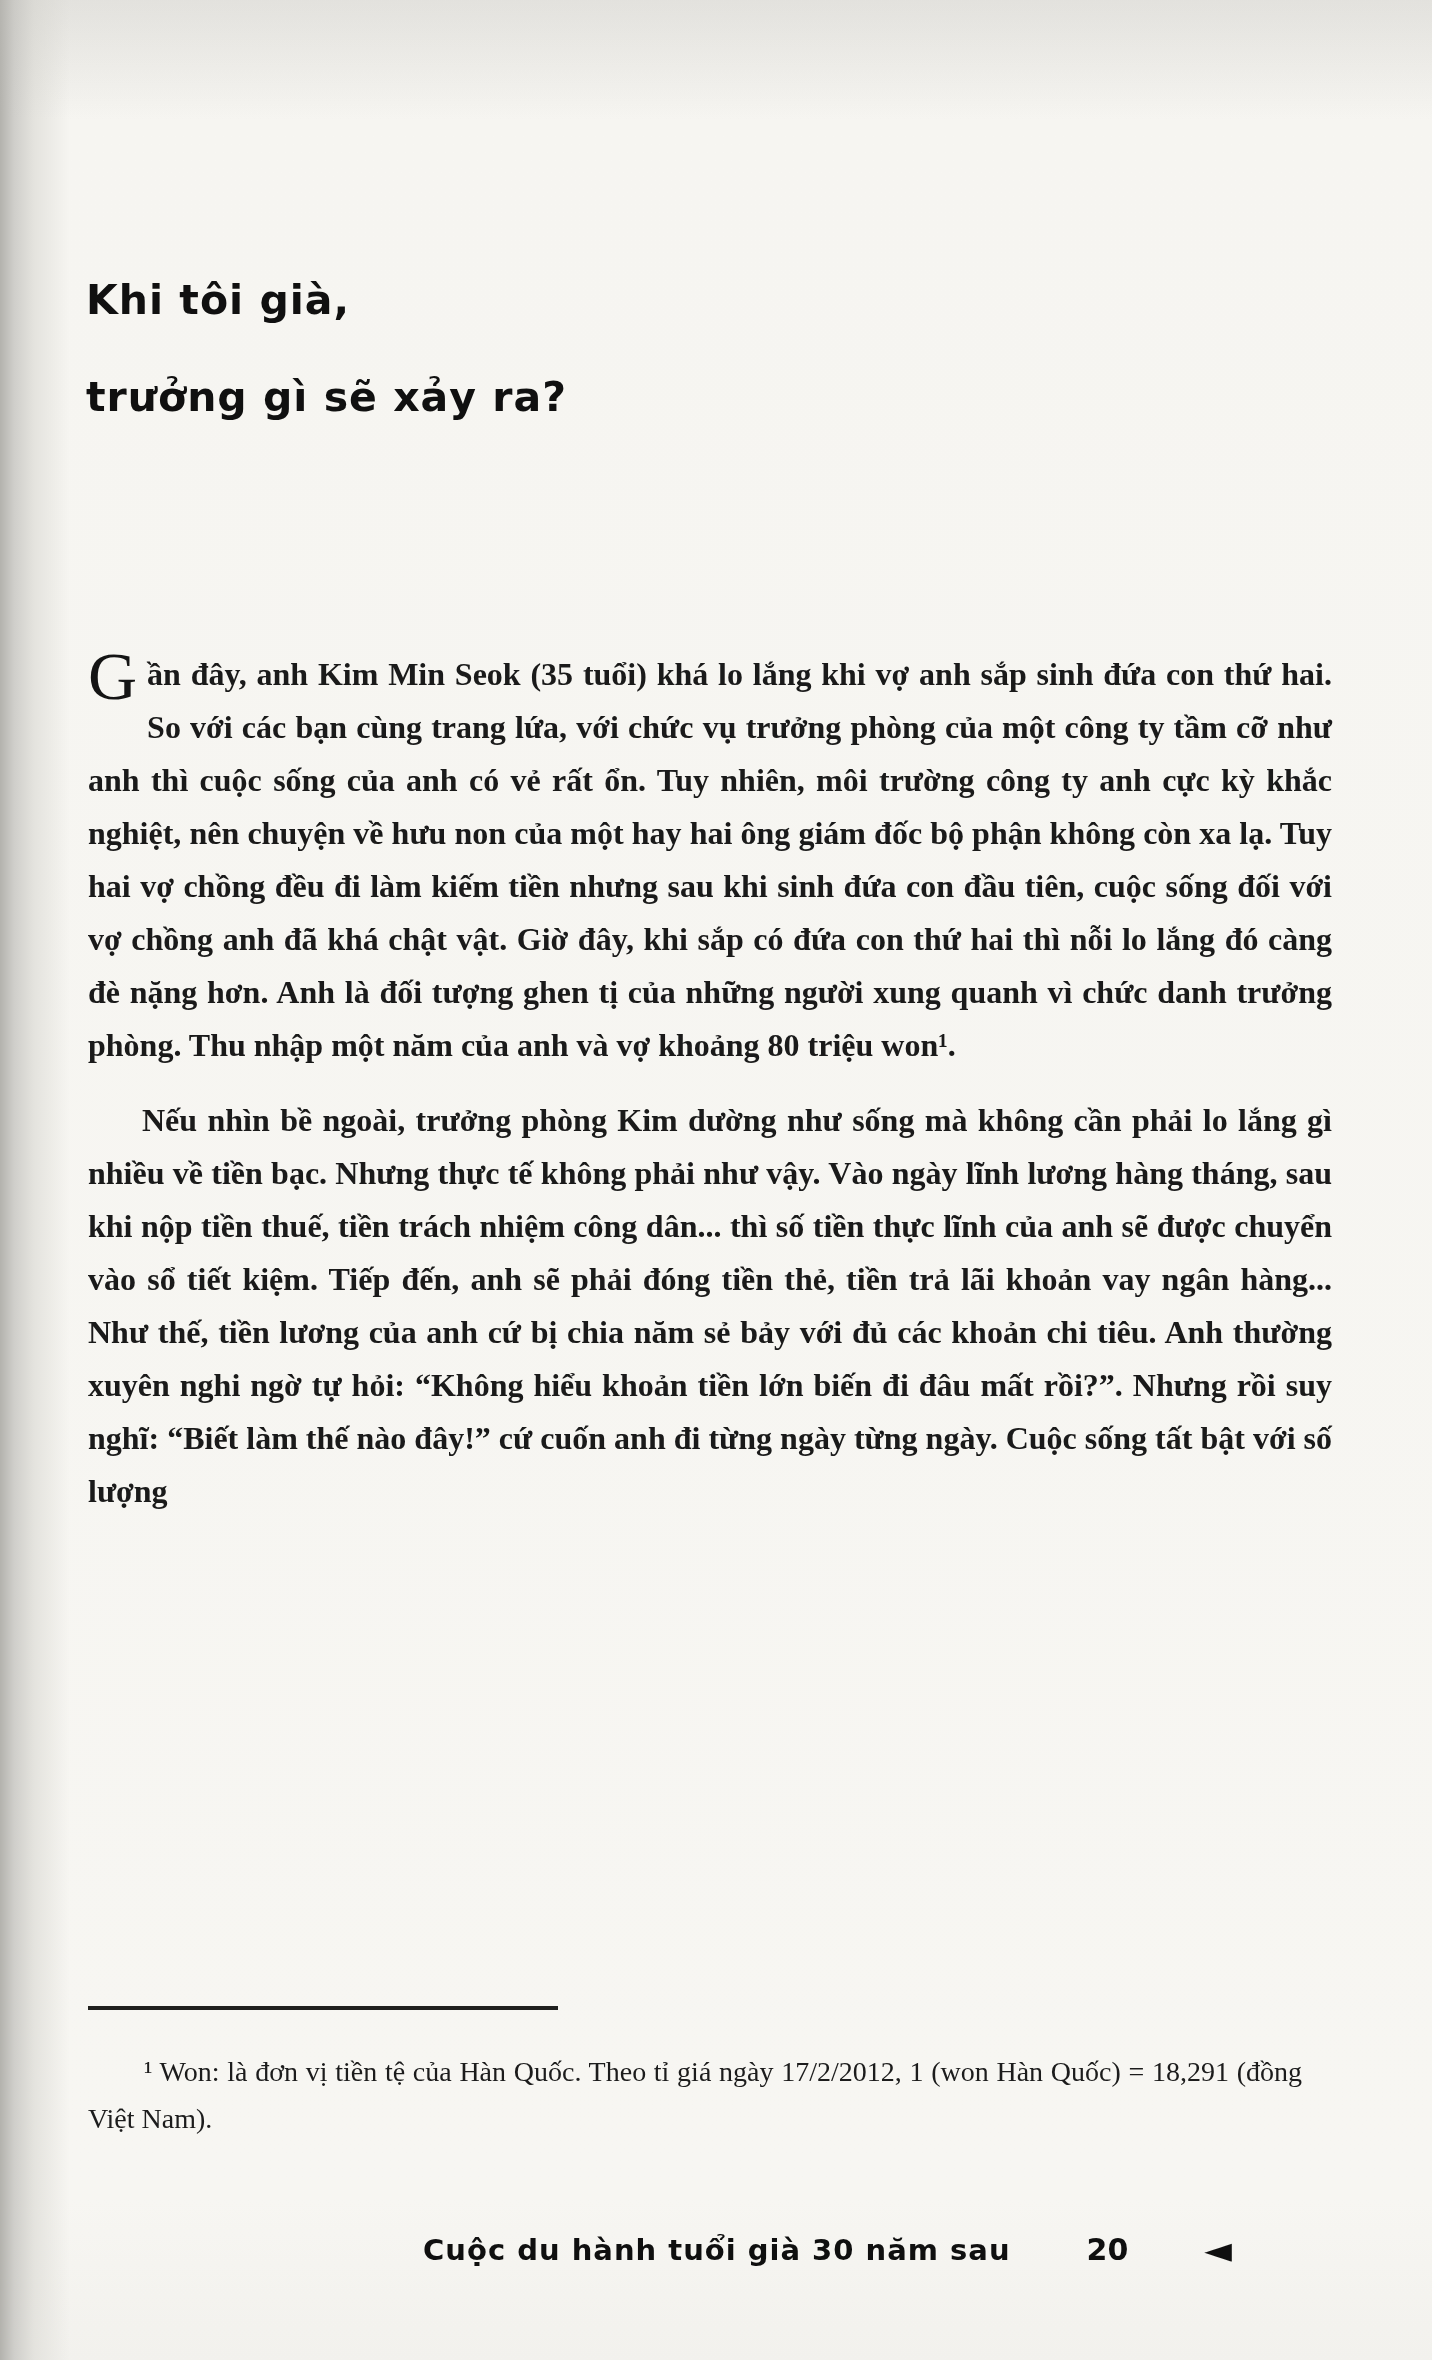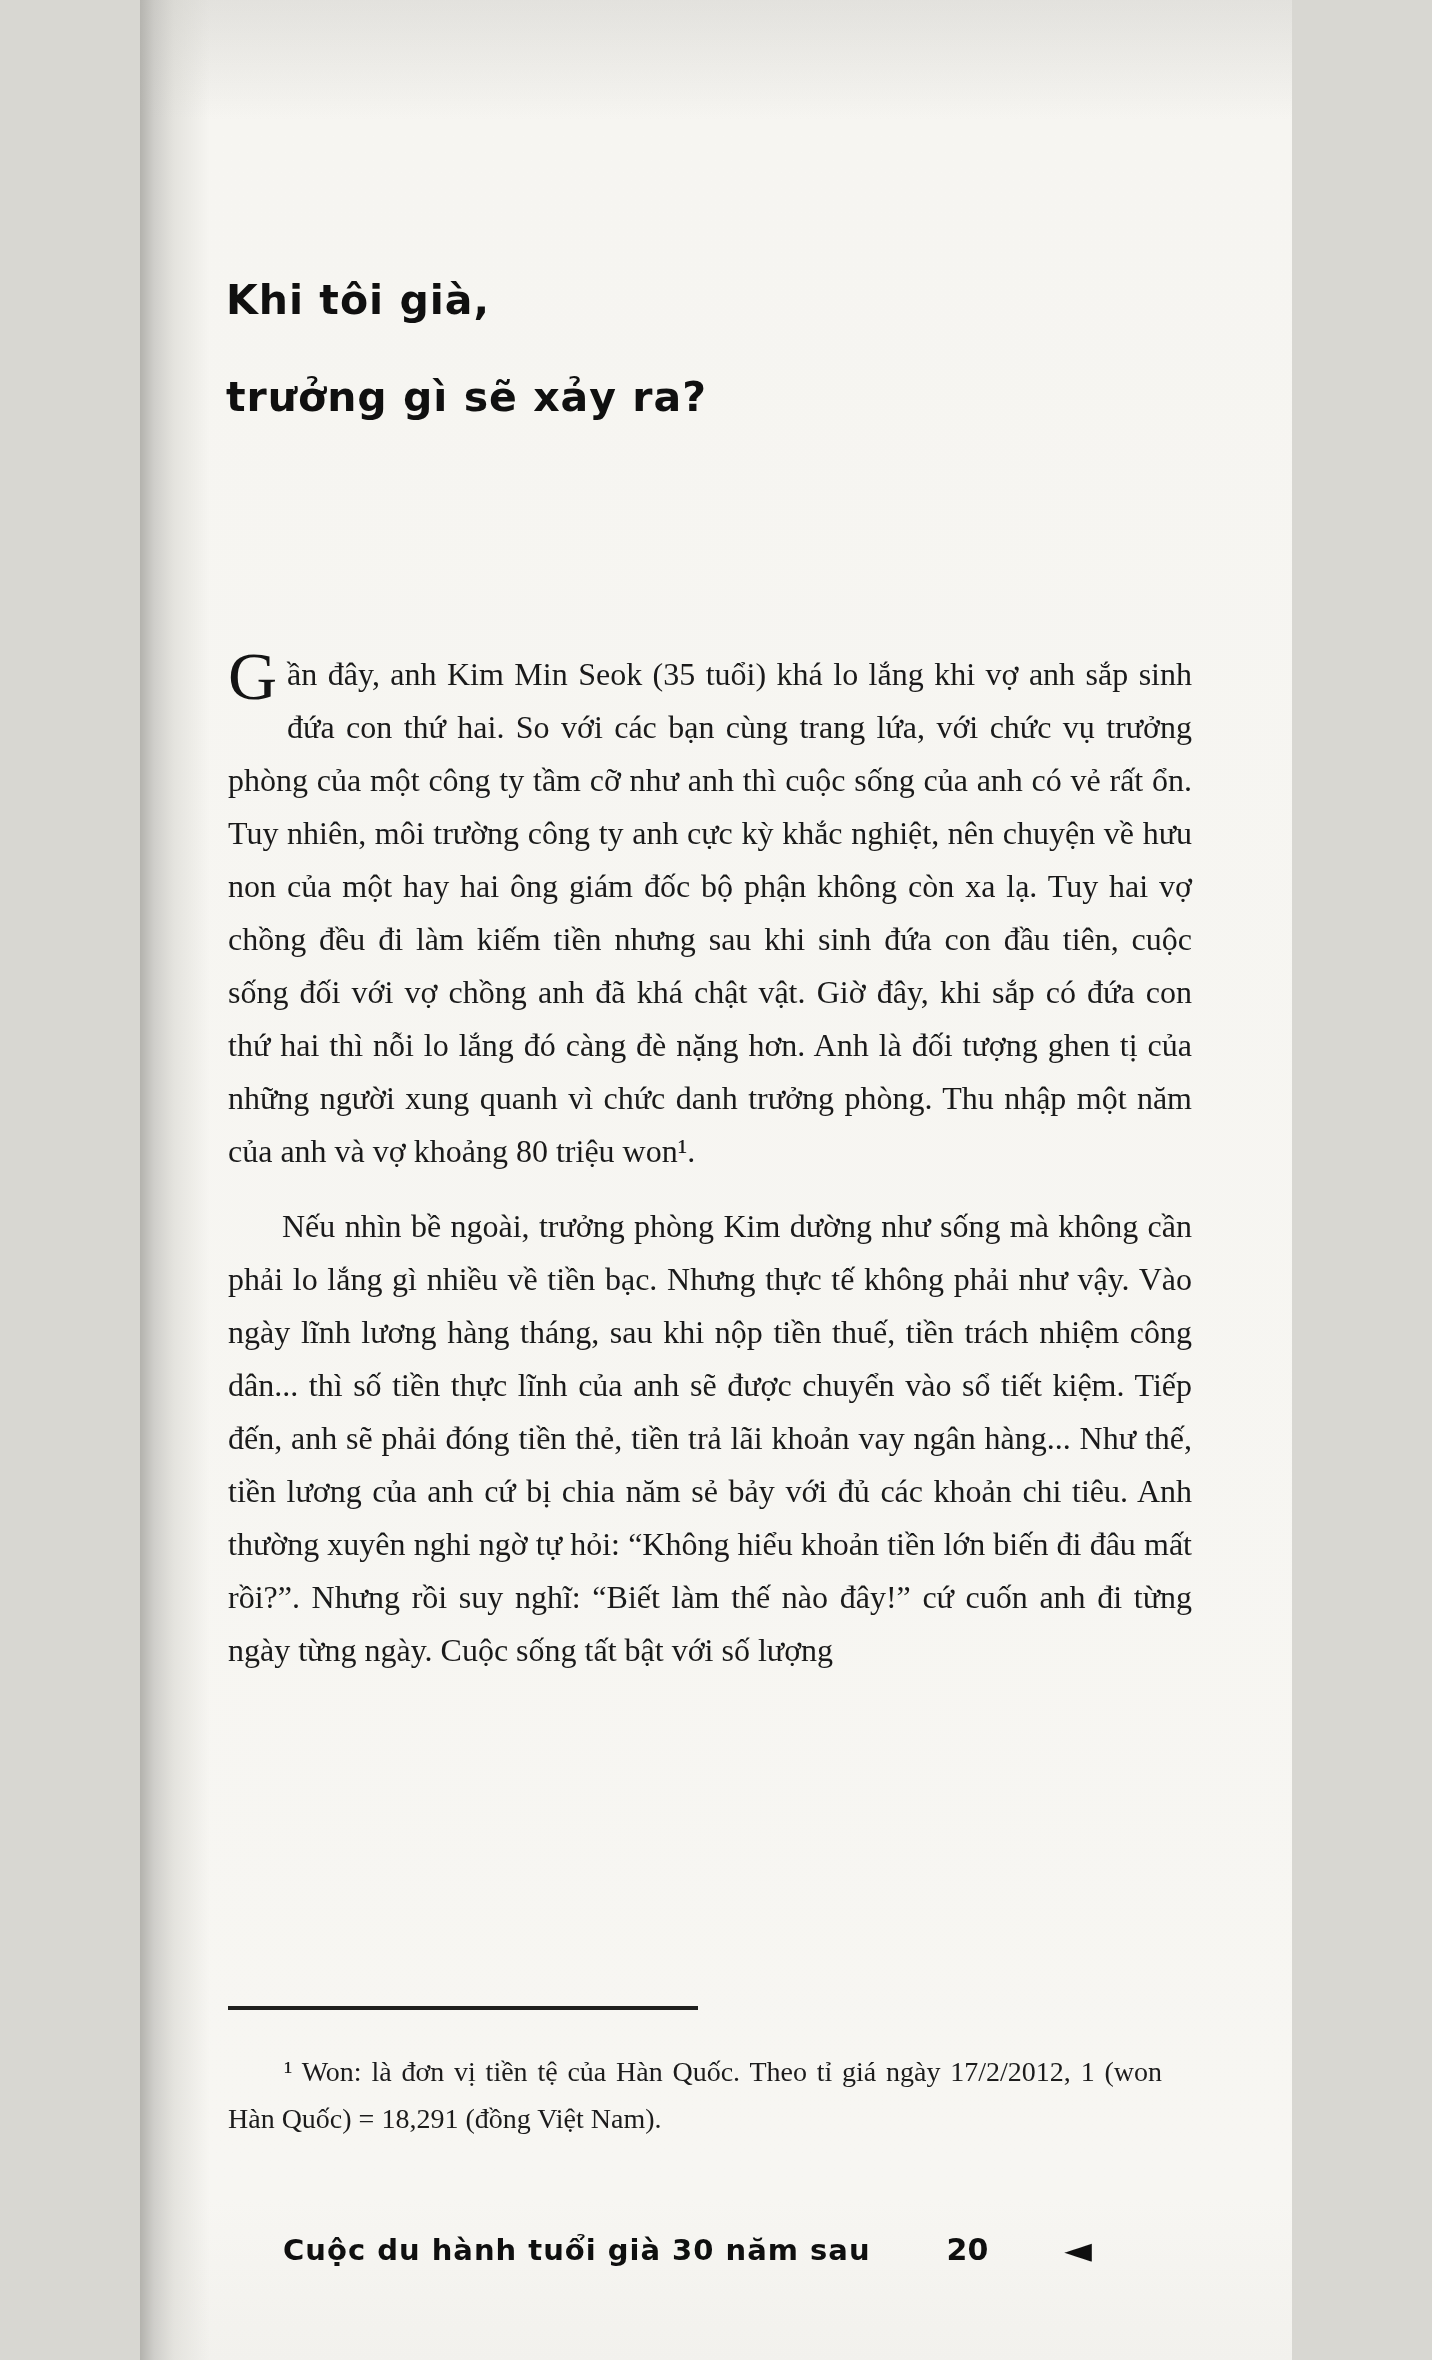--- a/index.html
+++ b/index.html
@@ -1,19 +1,19 @@
 <!DOCTYPE html>
 <html><head>
 <meta charset="utf-8">
 <style>
   * { margin: 0; padding: 0; box-sizing: border-box; }
   html, body { background: #d8d7d2; }
   .page {
     position: relative;
-    width: 1152px;
+    width: 1432px;
     height: 2360px;
     margin: 0 auto;
     background:
       linear-gradient(180deg, #efeeea 0px, #f6f5f1 120px, #f7f6f2 2200px, #f2f1ed 2360px);
     color: #1b1b1b;
     overflow: hidden;
     font-family: "Liberation Serif", serif;
   }
   
   .scan-edge {
@@ -43,20 +43,21 @@
     letter-spacing: 1px;
     color: #101010;
   }
   .heading .h-line { display: block; }
 
   .body-text {
     position: absolute;
     left: 88px;
     right: 100px;
     top: 648px;
+    font-weight: bold;
   }
   .para {
     font-size: 32px;
     line-height: 53px;
     text-align: justify;
     color: #1a1a1a;
   }
   .para-first::first-letter {
     float: left;
     font-size: 68px;

